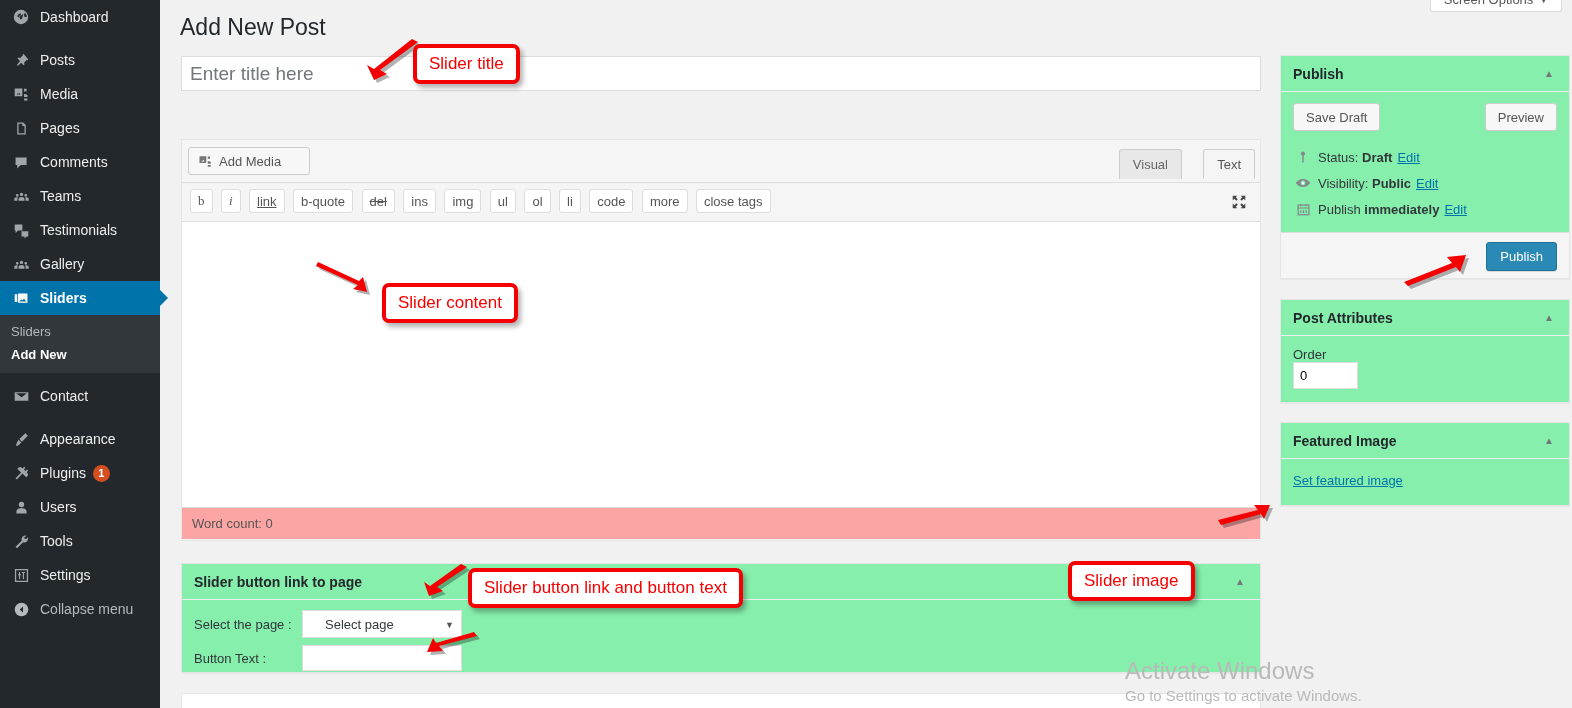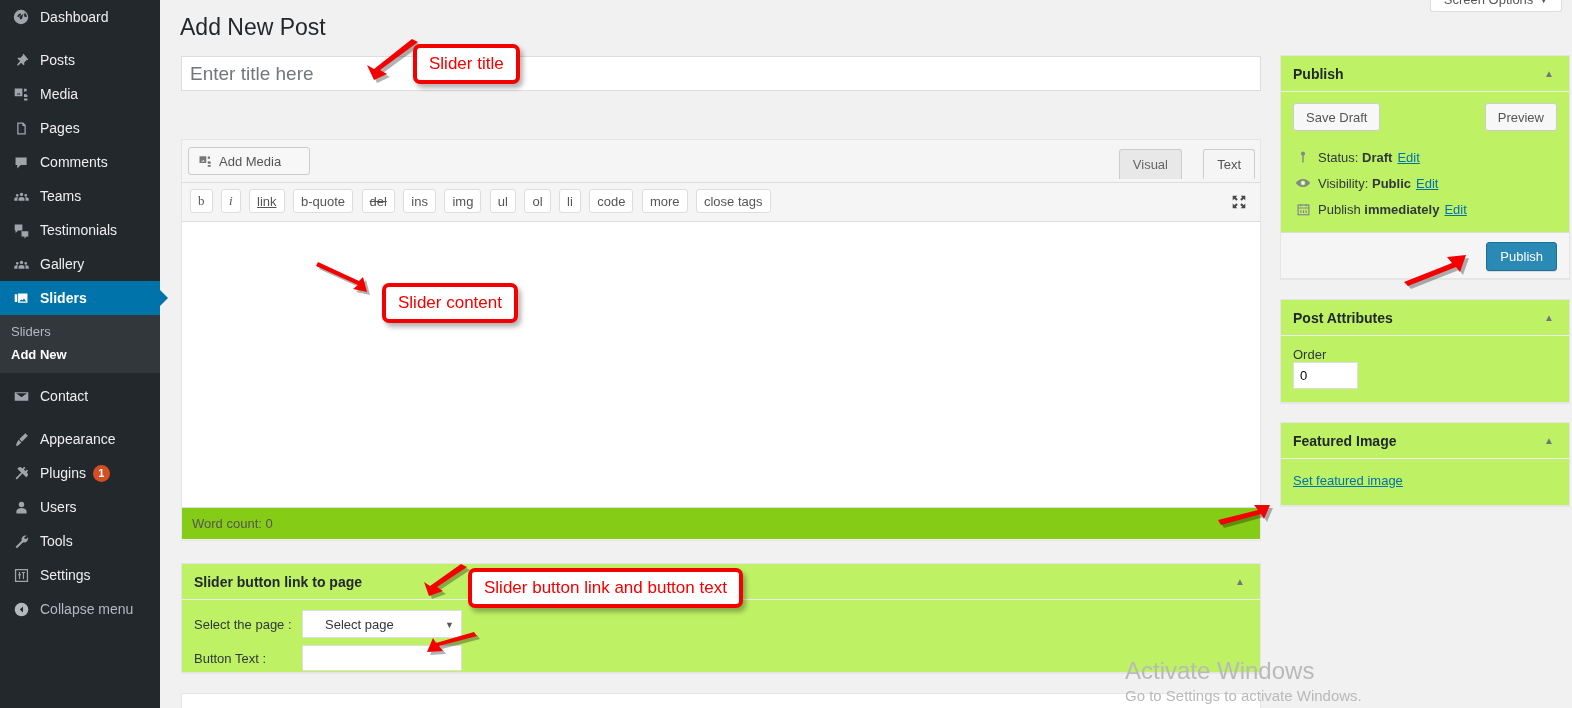--- a/index.html
+++ b/index.html
@@ -153,30 +153,30 @@
   }
   #content-area {
     width: 100%; height: 286px;
     border: none; border-top: 1px solid #ddd;
     background: #fff; resize: none; outline: none;
     font-family: "Liberation Mono", monospace;
     font-size: 13px; padding: 8px 10px;
     display: block;
   }
   #word-count {
-    height: 32px; background: #84cc16;
+    height: 32px; background: #fca5a5;
     border-top: 1px solid #ddd;
     display: flex; align-items: center;
     padding-left: 10px;
     font-size: 13px; color: #555;
   }
 
   
   .postbox {
-    background: #bef264; border: 1px solid #e5e5e5;
+    background: #86efac; border: 1px solid #e5e5e5;
     box-shadow: 0 1px 1px rgba(0,0,0,.04);
   }
   .pb-head {
     position: relative;
     height: 36px; display: flex; align-items: center;
     padding: 0 12px;
     border-bottom: 1px solid #eee;
     font-size: 14px; font-weight: 600; color: #23282d;
   }
   .pb-toggle {
@@ -640,20 +640,23 @@
 
   <div class="anno-arrow" style="left:415px; top:630px; width:68px; height:38px;">
     <svg width="68" height="38" viewBox="0 0 68 38">
       <g>
         <path d="M62 6 L24 16 L28 21 L12 22 L18 8 L21 13 L59 2 Z" fill="rgba(0,0,0,0.3)" transform="translate(3,3)"></path>
         <path d="M62 6 L24 16 L28 21 L12 22 L18 8 L21 13 L59 2 Z" fill="#f50000"></path>
       </g>
     </svg>
   </div>
 
+  <div class="anno-box" style="left:1068px; top:561px; height:40px;">
+    <span>Slider image</span>
+  </div>
 
   <div class="anno-arrow" style="left:1214px; top:500px; width:70px; height:36px;">
     <svg width="70" height="36" viewBox="0 0 70 36">
       <g>
         <path d="M4 20 L44 10 L40 5 L56 5 L50 19 L47 14 L7 25 Z" fill="rgba(0,0,0,0.3)" transform="translate(3,3)"></path>
         <path d="M4 20 L44 10 L40 5 L56 5 L50 19 L47 14 L7 25 Z" fill="#f50000"></path>
       </g>
     </svg>
   </div>
 

